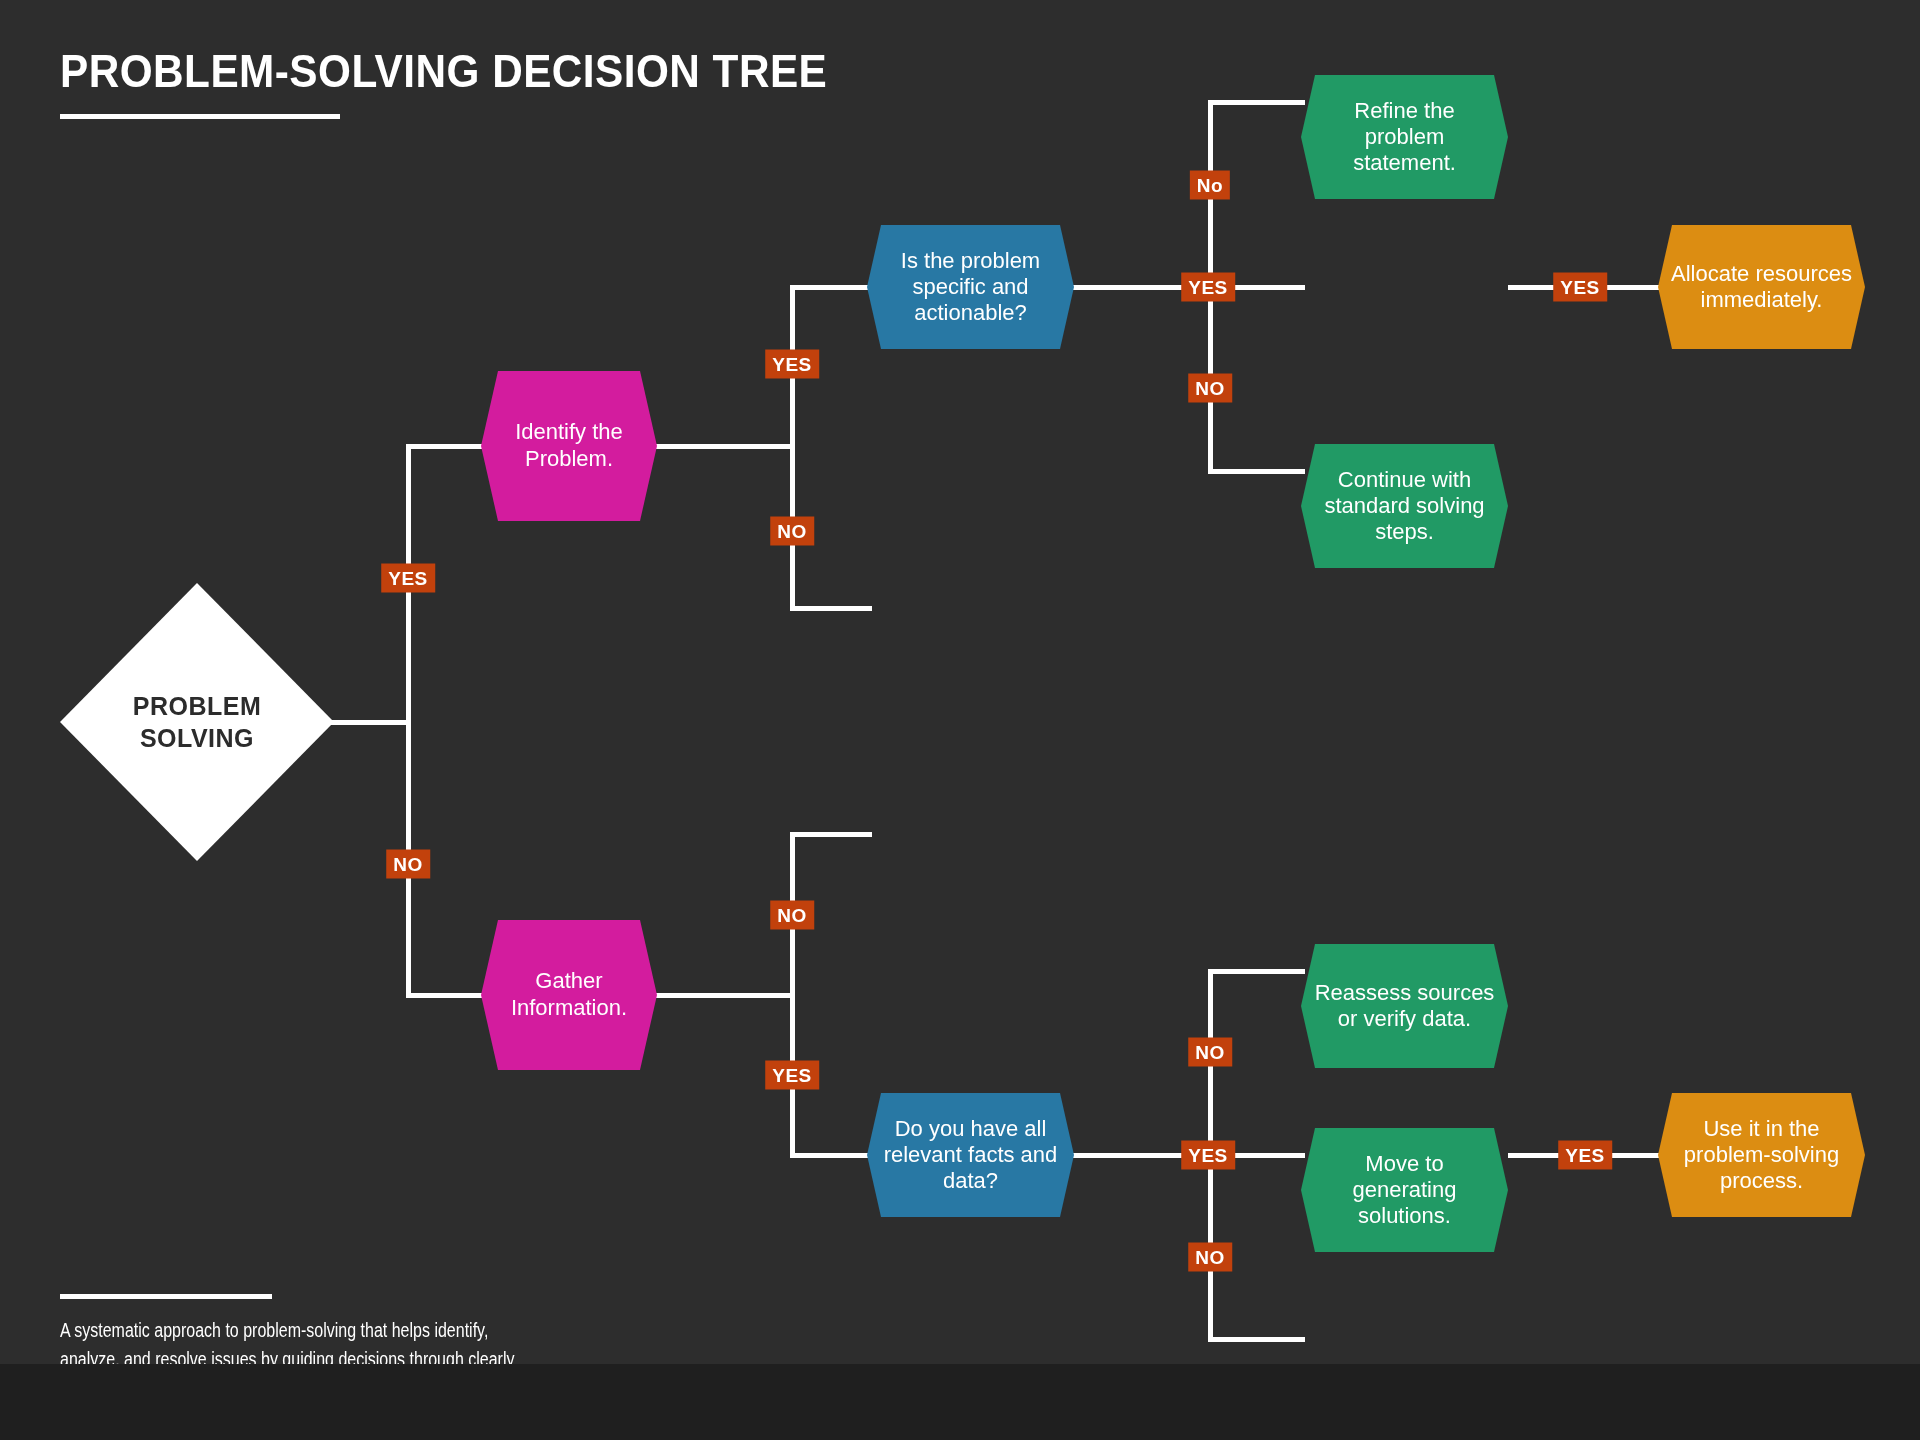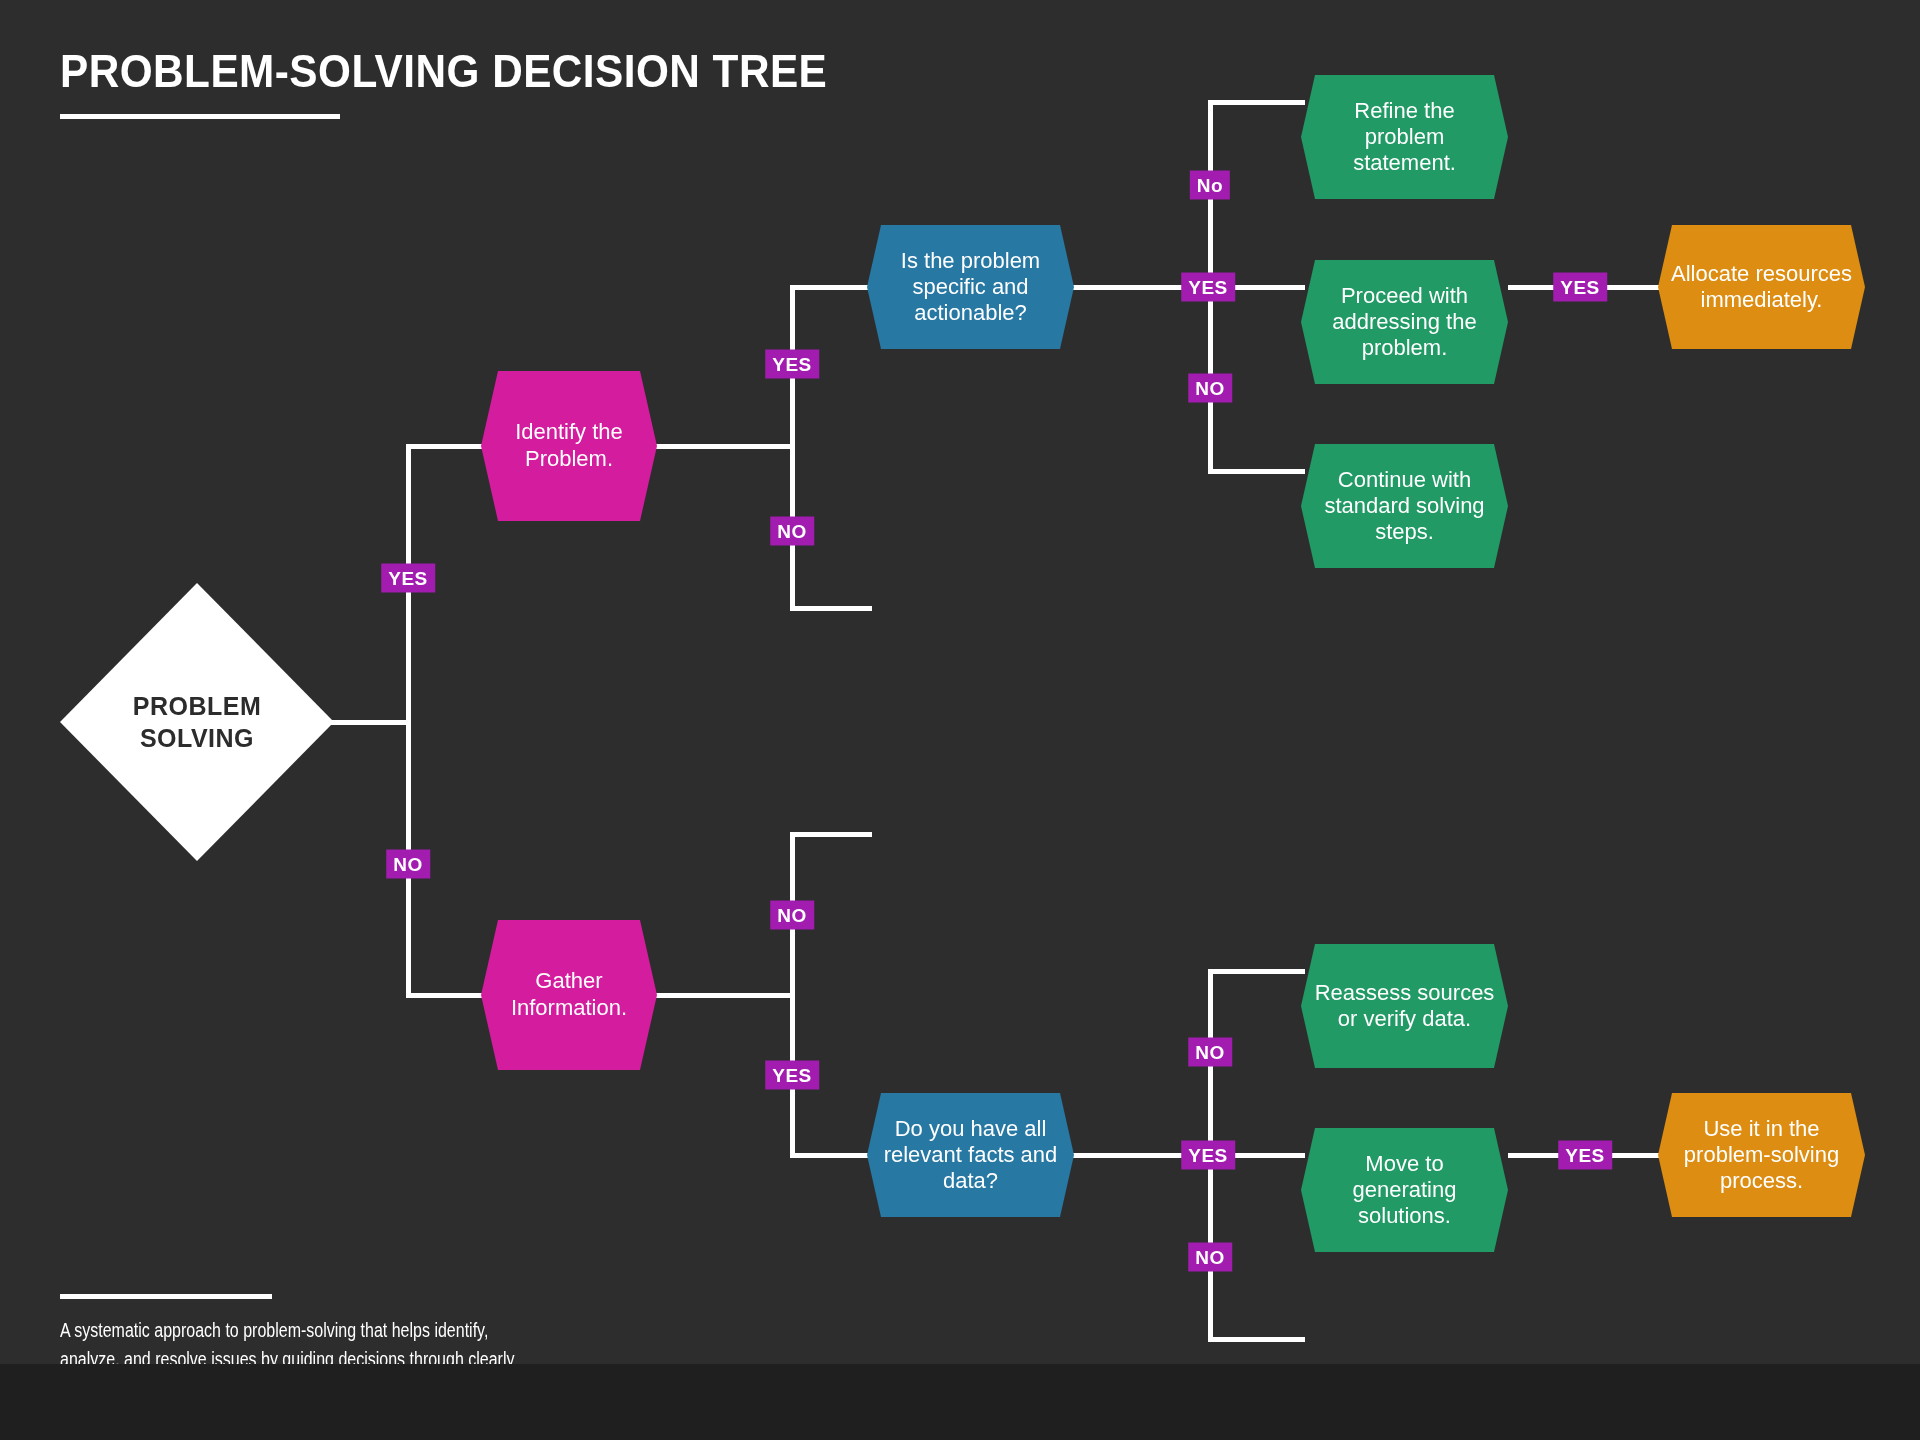--- a/index.html
+++ b/index.html
@@ -20,21 +20,21 @@
     position:absolute;left:60px;top:1294px;width:212px;height:5px;background:#ffffff;
   }
   .footer-text{
     position:absolute;left:60px;top:1316px;width:780px;
     color:#ffffff;font-size:20px;line-height:1.45;white-space:pre-line;
     transform:scaleX(.8);transform-origin:left top;
   }
   .line{position:absolute;background:#ffffff;z-index:1;}
   .edge-label{
     position:absolute;z-index:2;transform:translate(-50%,-50%);
-    background:#a21caf;color:#ffffff;
+    background:#c2410c;color:#ffffff;
     font-size:19px;font-weight:700;letter-spacing:.5px;line-height:1;
     padding:5px 7px;white-space:nowrap;
   }
   .node{
     position:absolute;z-index:3;display:flex;align-items:center;justify-content:center;
     text-align:center;color:#ffffff;
   }
   .hex{clip-path:polygon(0 50%,14px 0,calc(100% - 14px) 0,100% 50%,calc(100% - 14px) 100%,14px 100%);}
   .hex-std{width:207px;height:124px;font-size:22px;line-height:1.18;}
   .hex-mag{
@@ -123,25 +123,20 @@
     <span class="node-label">Do you have all
 relevant facts and
 data?</span>
   </div>
 
   <div class="node hex hex-std green" style="left:1301px;top:40px;">
     <span class="node-label">Refine the
 problem
 statement.</span>
   </div>
-  <div class="node hex hex-std green" style="left:1301px;top:225px;">
-    <span class="node-label">Proceed with
-addressing the
-problem.</span>
-  </div>
   <div class="node hex hex-std green" style="left:1301px;top:409px;">
     <span class="node-label">Continue with
 standard solving
 steps.</span>
   </div>
   <div class="node hex hex-std green" style="left:1301px;top:909px;justify-content:flex-end;">
     <span class="node-label">Reassess sources
 or verify data.</span>
   </div>
   <div class="node hex hex-std green" style="left:1301px;top:1093px;">

